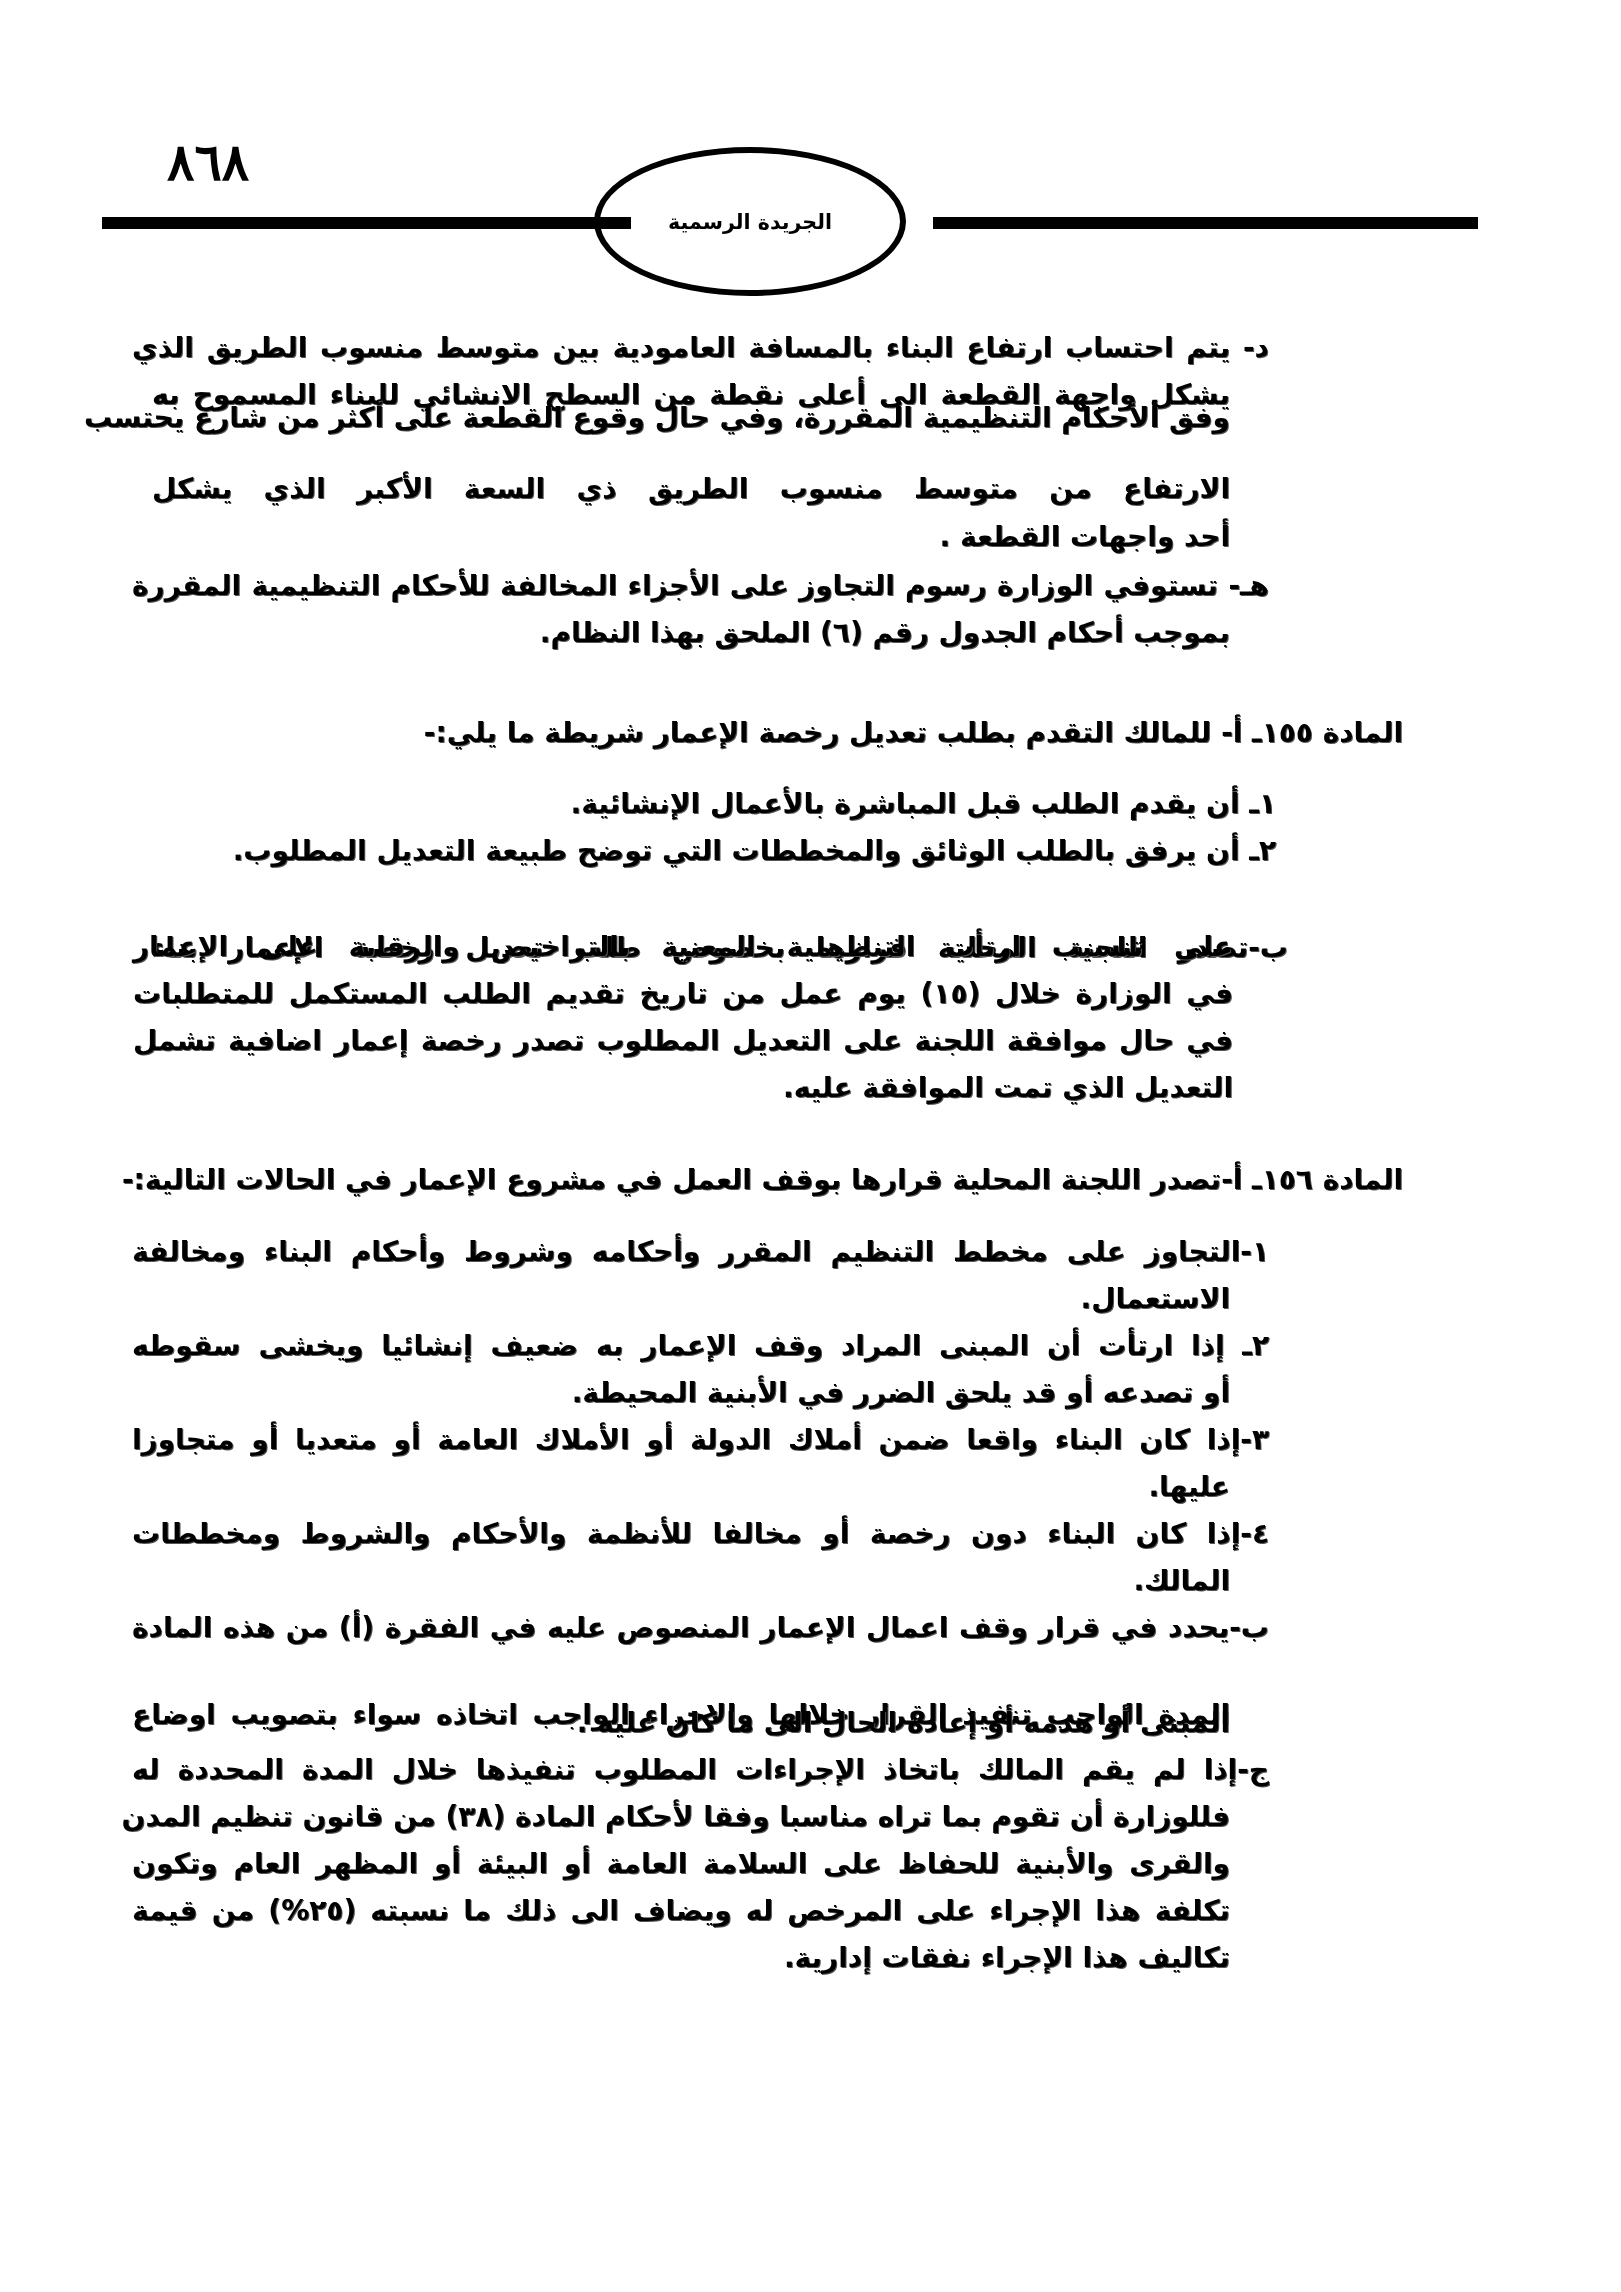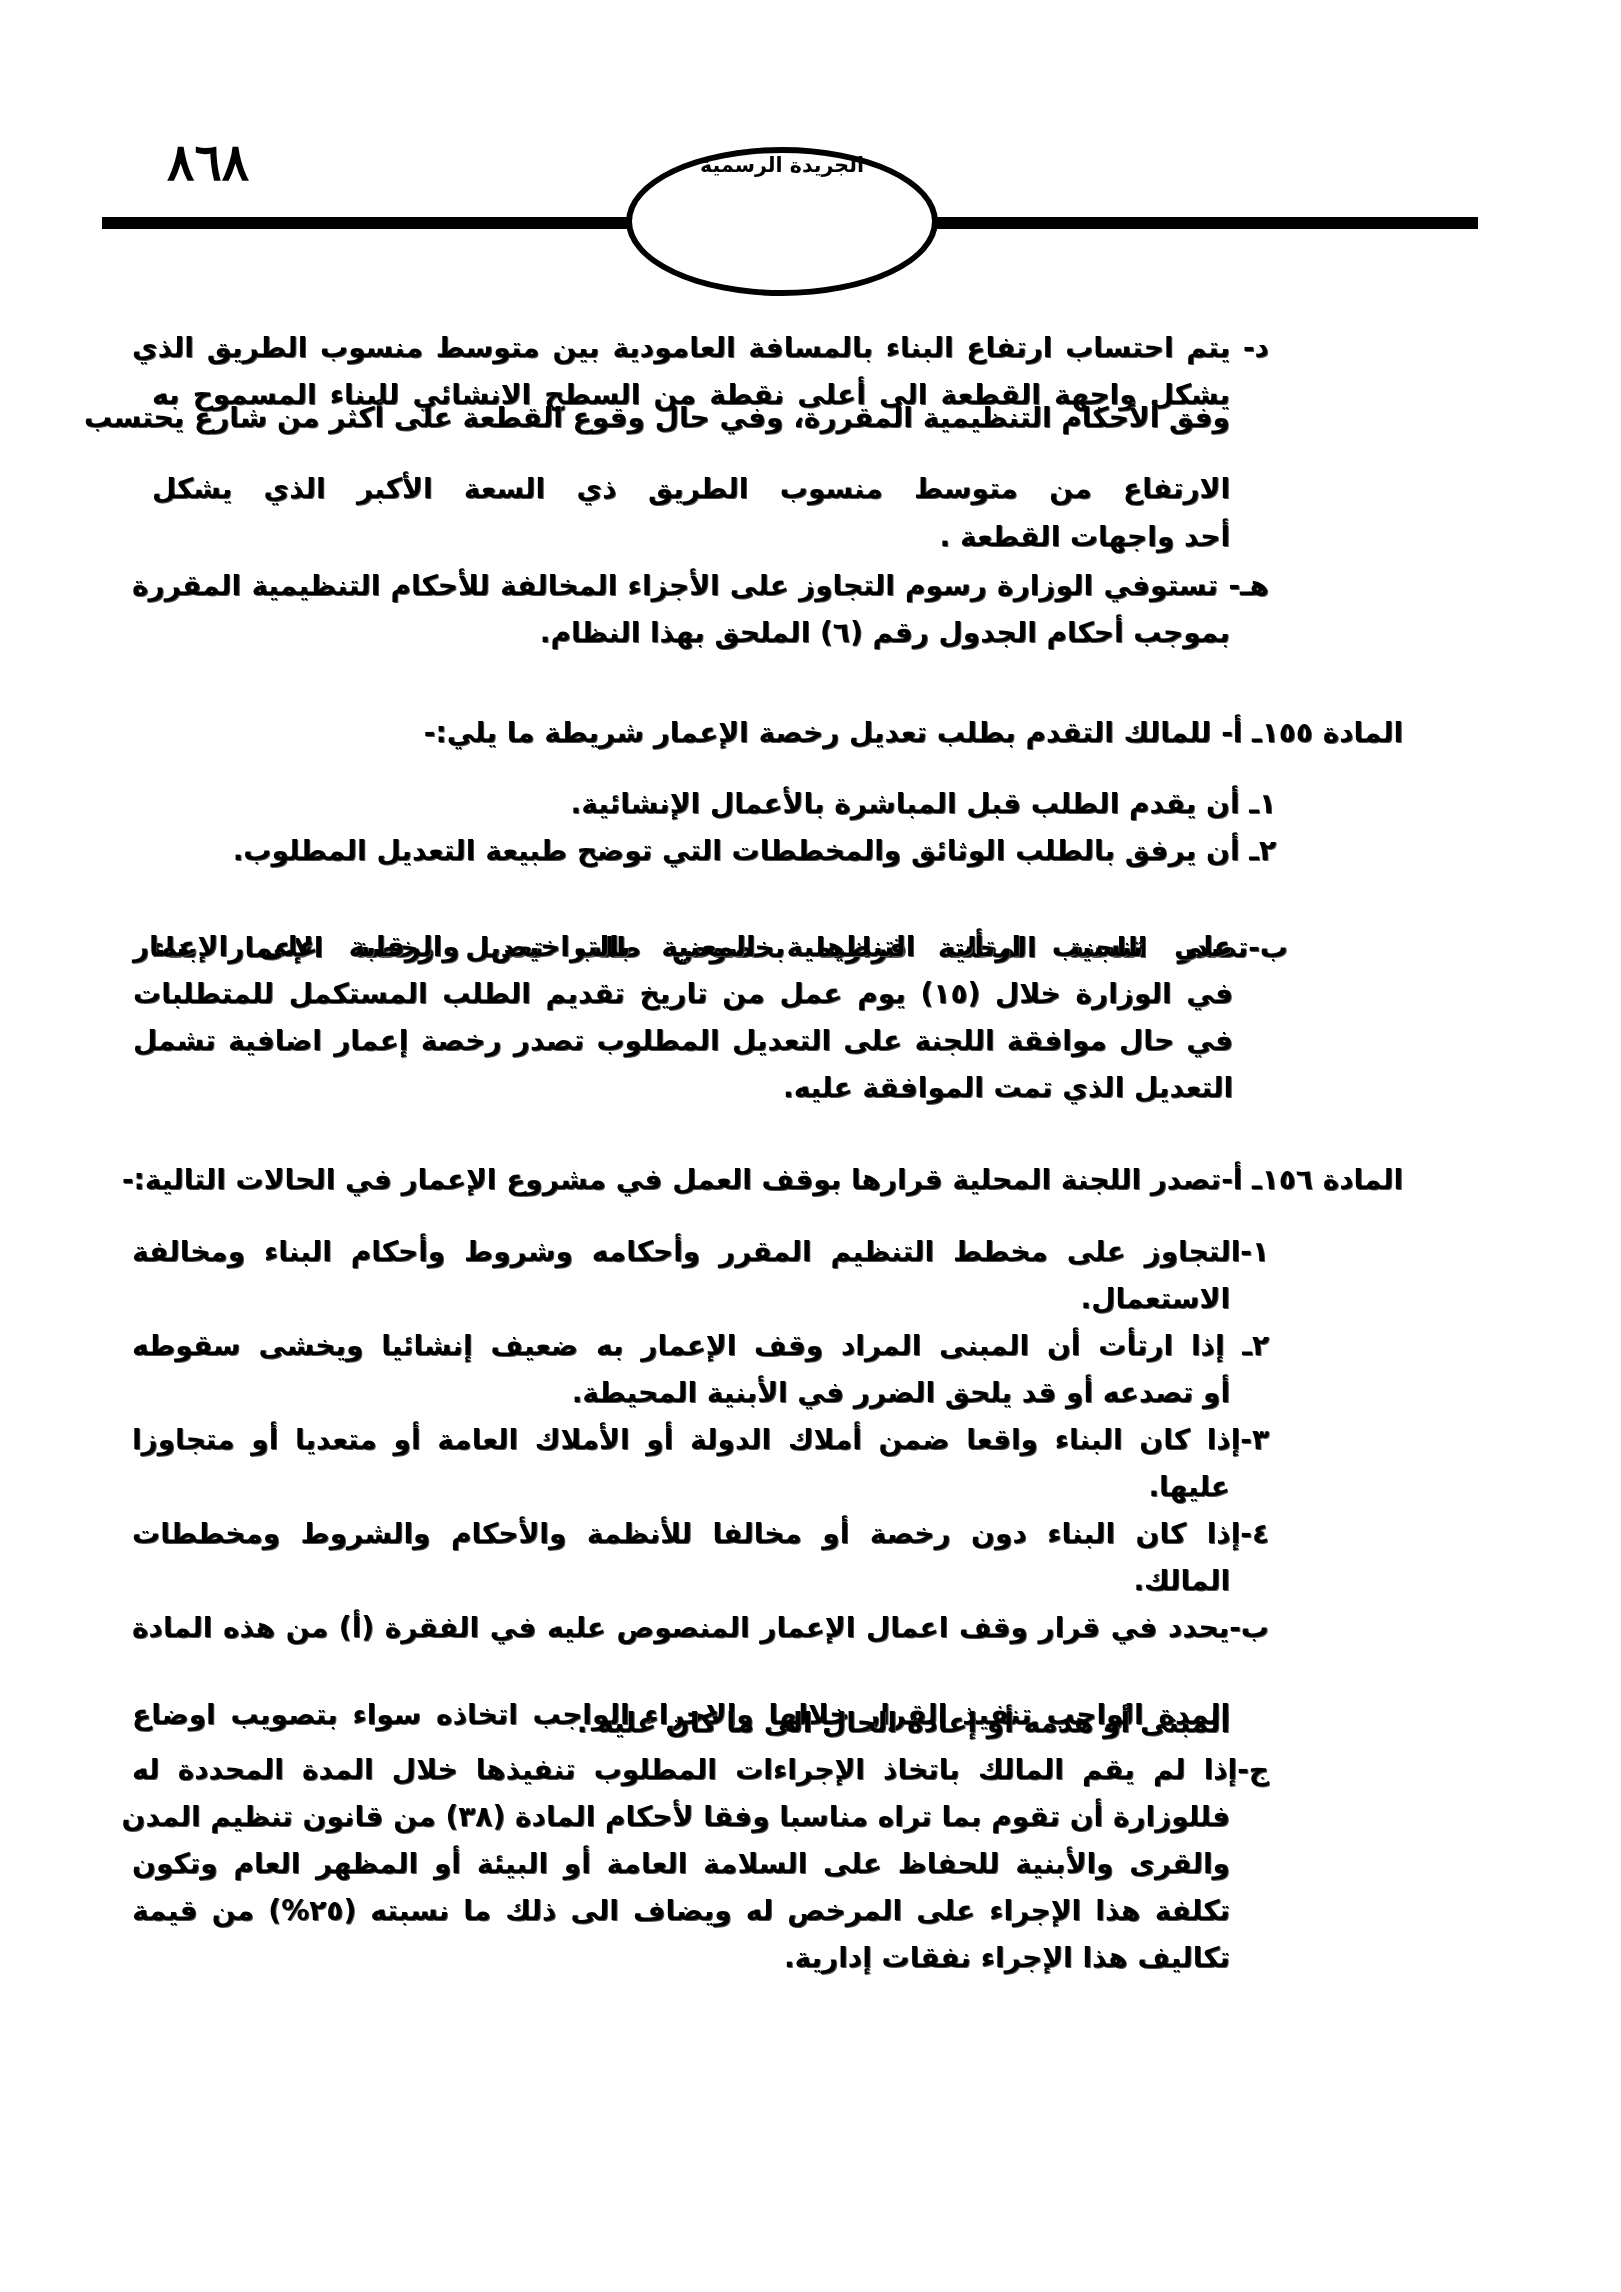--- a/index.html
+++ b/index.html
@@ -12,23 +12,23 @@
       position: absolute; left: 167px; top: 132px;
       font-size: 51px; font-weight: bold; direction: rtl;
       font-family: "DejaVu Serif", serif; letter-spacing: 2px;
     }
     .header-rule {
       position: absolute; top: 217px; height: 11.8px; background: #000;
     }
     .header-rule.left { left: 102px; width: 529px; }
     .header-rule.right { left: 933px; width: 545px; }
     .header-oval {
-      position: absolute; left: 626px; top: 147px; width: 312px; height: 149px;
+      position: absolute; left: 594px; top: 147px; width: 312px; height: 149px;
       border: 6.9px solid #000; border-radius: 50%; box-sizing: border-box;
-      display: flex; justify-content: center;
+      display: flex; align-items: center; justify-content: center;
     }
     .header-oval span { font-size: 20.6px; font-weight: bold; direction: rtl; }
 
     .content {
       position: absolute; right: 0; top: 0; width: 1621px; height: 2293px;
     }
     .line {
       position: absolute; font-size: 28px; font-weight: bold; white-space: nowrap;
       direction: rtl; text-align: justify; line-height: 39px;
       text-shadow: 1px 1px 0 #555;

